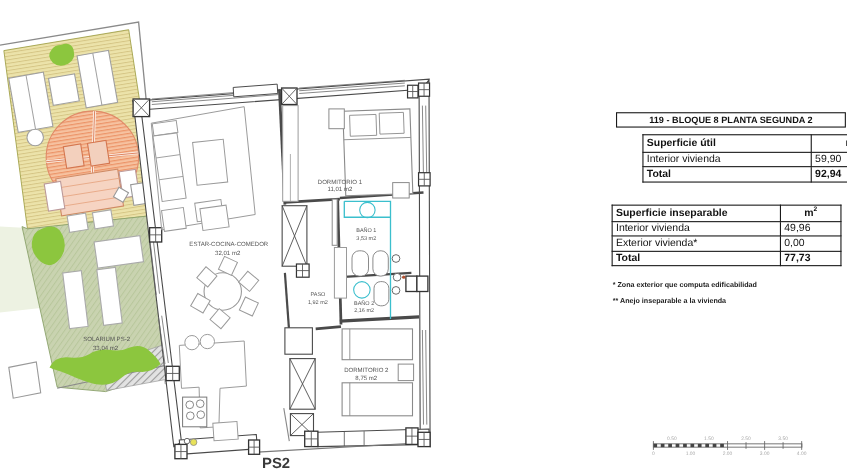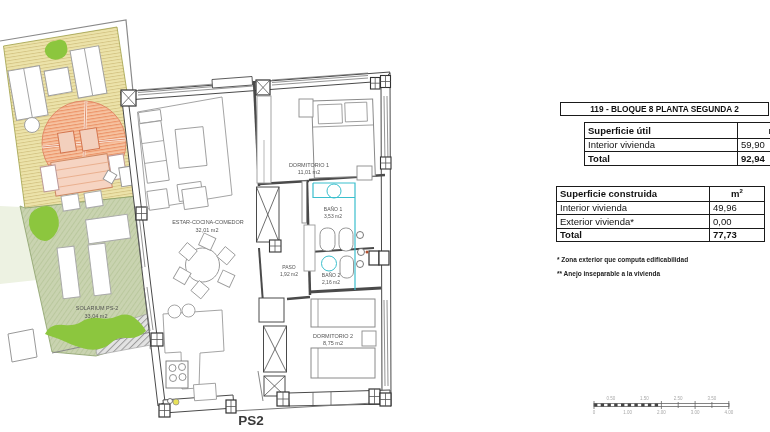--- a/index.html
+++ b/index.html
@@ -386,21 +386,21 @@
 <tr style="height:13.5px">
         <td class="hd">Total</td>
         <td class="num hd">92,94</td>
       </tr>
 </tbody>
   </table>
 
 <table class="tbl" style="left:556px;top:186px;width:209px;border:1.6px solid #1a1a1a">
 <tbody>
       <tr style="height:14.5px">
-        <td class="hd" style="width:146px">Superficie construida</td>
+        <td class="hd" style="width:146px">Superficie inseparable</td>
         <td class="hd" style="text-align:center">m<sup style="font-size:6px">2</sup></td>
       </tr>
 <tr style="height:13.5px">
         <td>Interior vivienda</td>
         <td class="num">49,96</td>
       </tr>
 <tr style="height:13.5px">
         <td>Exterior vivienda*</td>
         <td class="num">0,00</td>
       </tr>

